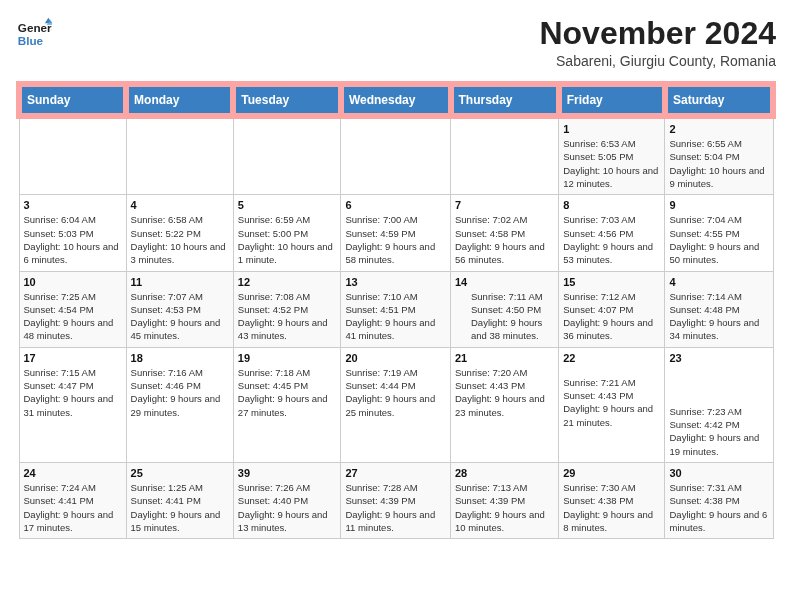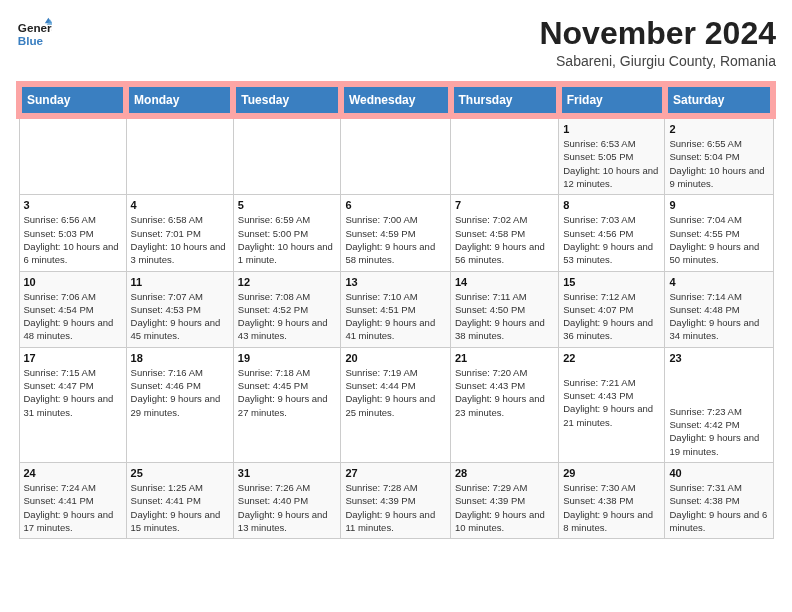--- a/index.html
+++ b/index.html
@@ -125,28 +125,28 @@
         <td>
           <div class="day-num">2</div>
           <div class="day-info" style="white-space: pre-line;">Sunrise: 6:55 AM
 Sunset: 5:04 PM
 Daylight: 10 hours and 9 minutes.</div>
         </td>
       </tr>
       <tr>
         <td>
           <div class="day-num">3</div>
-          <div class="day-info" style="white-space: pre-line;">Sunrise: 6:56 AM
+          <div class="day-info" style="white-space: pre-line;">Sunrise: 6:04 AM
 Sunset: 5:03 PM
 Daylight: 10 hours and 6 minutes.</div>
         </td>
         <td>
           <div class="day-num">4</div>
           <div class="day-info" style="white-space: pre-line;">Sunrise: 6:58 AM
-Sunset: 7:01 PM
+Sunset: 5:22 PM
 Daylight: 10 hours and 3 minutes.</div>
         </td>
         <td>
           <div class="day-num">5</div>
           <div class="day-info" style="white-space: pre-line;">Sunrise: 6:59 AM
 Sunset: 5:00 PM
 Daylight: 10 hours and 1 minute.</div>
         </td>
         <td>
           <div class="day-num">6</div>
@@ -169,21 +169,21 @@
         <td>
           <div class="day-num">9</div>
           <div class="day-info" style="white-space: pre-line;">Sunrise: 7:04 AM
 Sunset: 4:55 PM
 Daylight: 9 hours and 50 minutes.</div>
         </td>
       </tr>
       <tr>
         <td>
           <div class="day-num">10</div>
-          <div class="day-info" style="white-space: pre-line;">Sunrise: 7:06 AM
+          <div class="day-info" style="white-space: pre-line;">Sunrise: 7:25 AM
 Sunset: 4:54 PM
 Daylight: 9 hours and 48 minutes.</div>
         </td>
         <td>
           <div class="day-num">11</div>
           <div class="day-info" style="white-space: pre-line;">Sunrise: 7:07 AM
 Sunset: 4:53 PM
 Daylight: 9 hours and 45 minutes.</div>
         </td>
         <td>
@@ -193,21 +193,21 @@
 Daylight: 9 hours and 43 minutes.</div>
         </td>
         <td>
           <div class="day-num">13</div>
           <div class="day-info" style="white-space: pre-line;">Sunrise: 7:10 AM
 Sunset: 4:51 PM
 Daylight: 9 hours and 41 minutes.</div>
         </td>
         <td>
           <div class="day-num">14</div>
-          <div class="day-info" style="white-space: pre-line;">Sunrise: 7:11 AM
+          <div class="day-info" style="white-space: pre-line; margin-left: 16px;">Sunrise: 7:11 AM
 Sunset: 4:50 PM
 Daylight: 9 hours and 38 minutes.</div>
         </td>
         <td>
           <div class="day-num">15</div>
           <div class="day-info" style="white-space: pre-line;">Sunrise: 7:12 AM
 Sunset: 4:07 PM
 Daylight: 9 hours and 36 minutes.</div>
         </td>
         <td>
@@ -268,44 +268,44 @@
 Sunset: 4:41 PM
 Daylight: 9 hours and 17 minutes.</div>
         </td>
         <td>
           <div class="day-num">25</div>
           <div class="day-info" style="white-space: pre-line;">Sunrise: 1:25 AM
 Sunset: 4:41 PM
 Daylight: 9 hours and 15 minutes.</div>
         </td>
         <td>
-          <div class="day-num">31</div>
+          <div class="day-num">39</div>
           <div class="day-info" style="white-space: pre-line;">Sunrise: 7:26 AM
 Sunset: 4:40 PM
 Daylight: 9 hours and 13 minutes.</div>
         </td>
         <td>
           <div class="day-num">27</div>
           <div class="day-info" style="white-space: pre-line;">Sunrise: 7:28 AM
 Sunset: 4:39 PM
 Daylight: 9 hours and 11 minutes.</div>
         </td>
         <td>
           <div class="day-num">28</div>
-          <div class="day-info" style="white-space: pre-line;">Sunrise: 7:29 AM
+          <div class="day-info" style="white-space: pre-line;">Sunrise: 7:13 AM
 Sunset: 4:39 PM
 Daylight: 9 hours and 10 minutes.</div>
         </td>
         <td>
           <div class="day-num">29</div>
           <div class="day-info" style="white-space: pre-line;">Sunrise: 7:30 AM
 Sunset: 4:38 PM
 Daylight: 9 hours and 8 minutes.</div>
         </td>
         <td>
-          <div class="day-num">40</div>
+          <div class="day-num">30</div>
           <div class="day-info" style="white-space: pre-line;">Sunrise: 7:31 AM
 Sunset: 4:38 PM
 Daylight: 9 hours and 6 minutes.</div>
         </td>
       </tr>
     </tbody>
 </table>
 
 </body></html>

